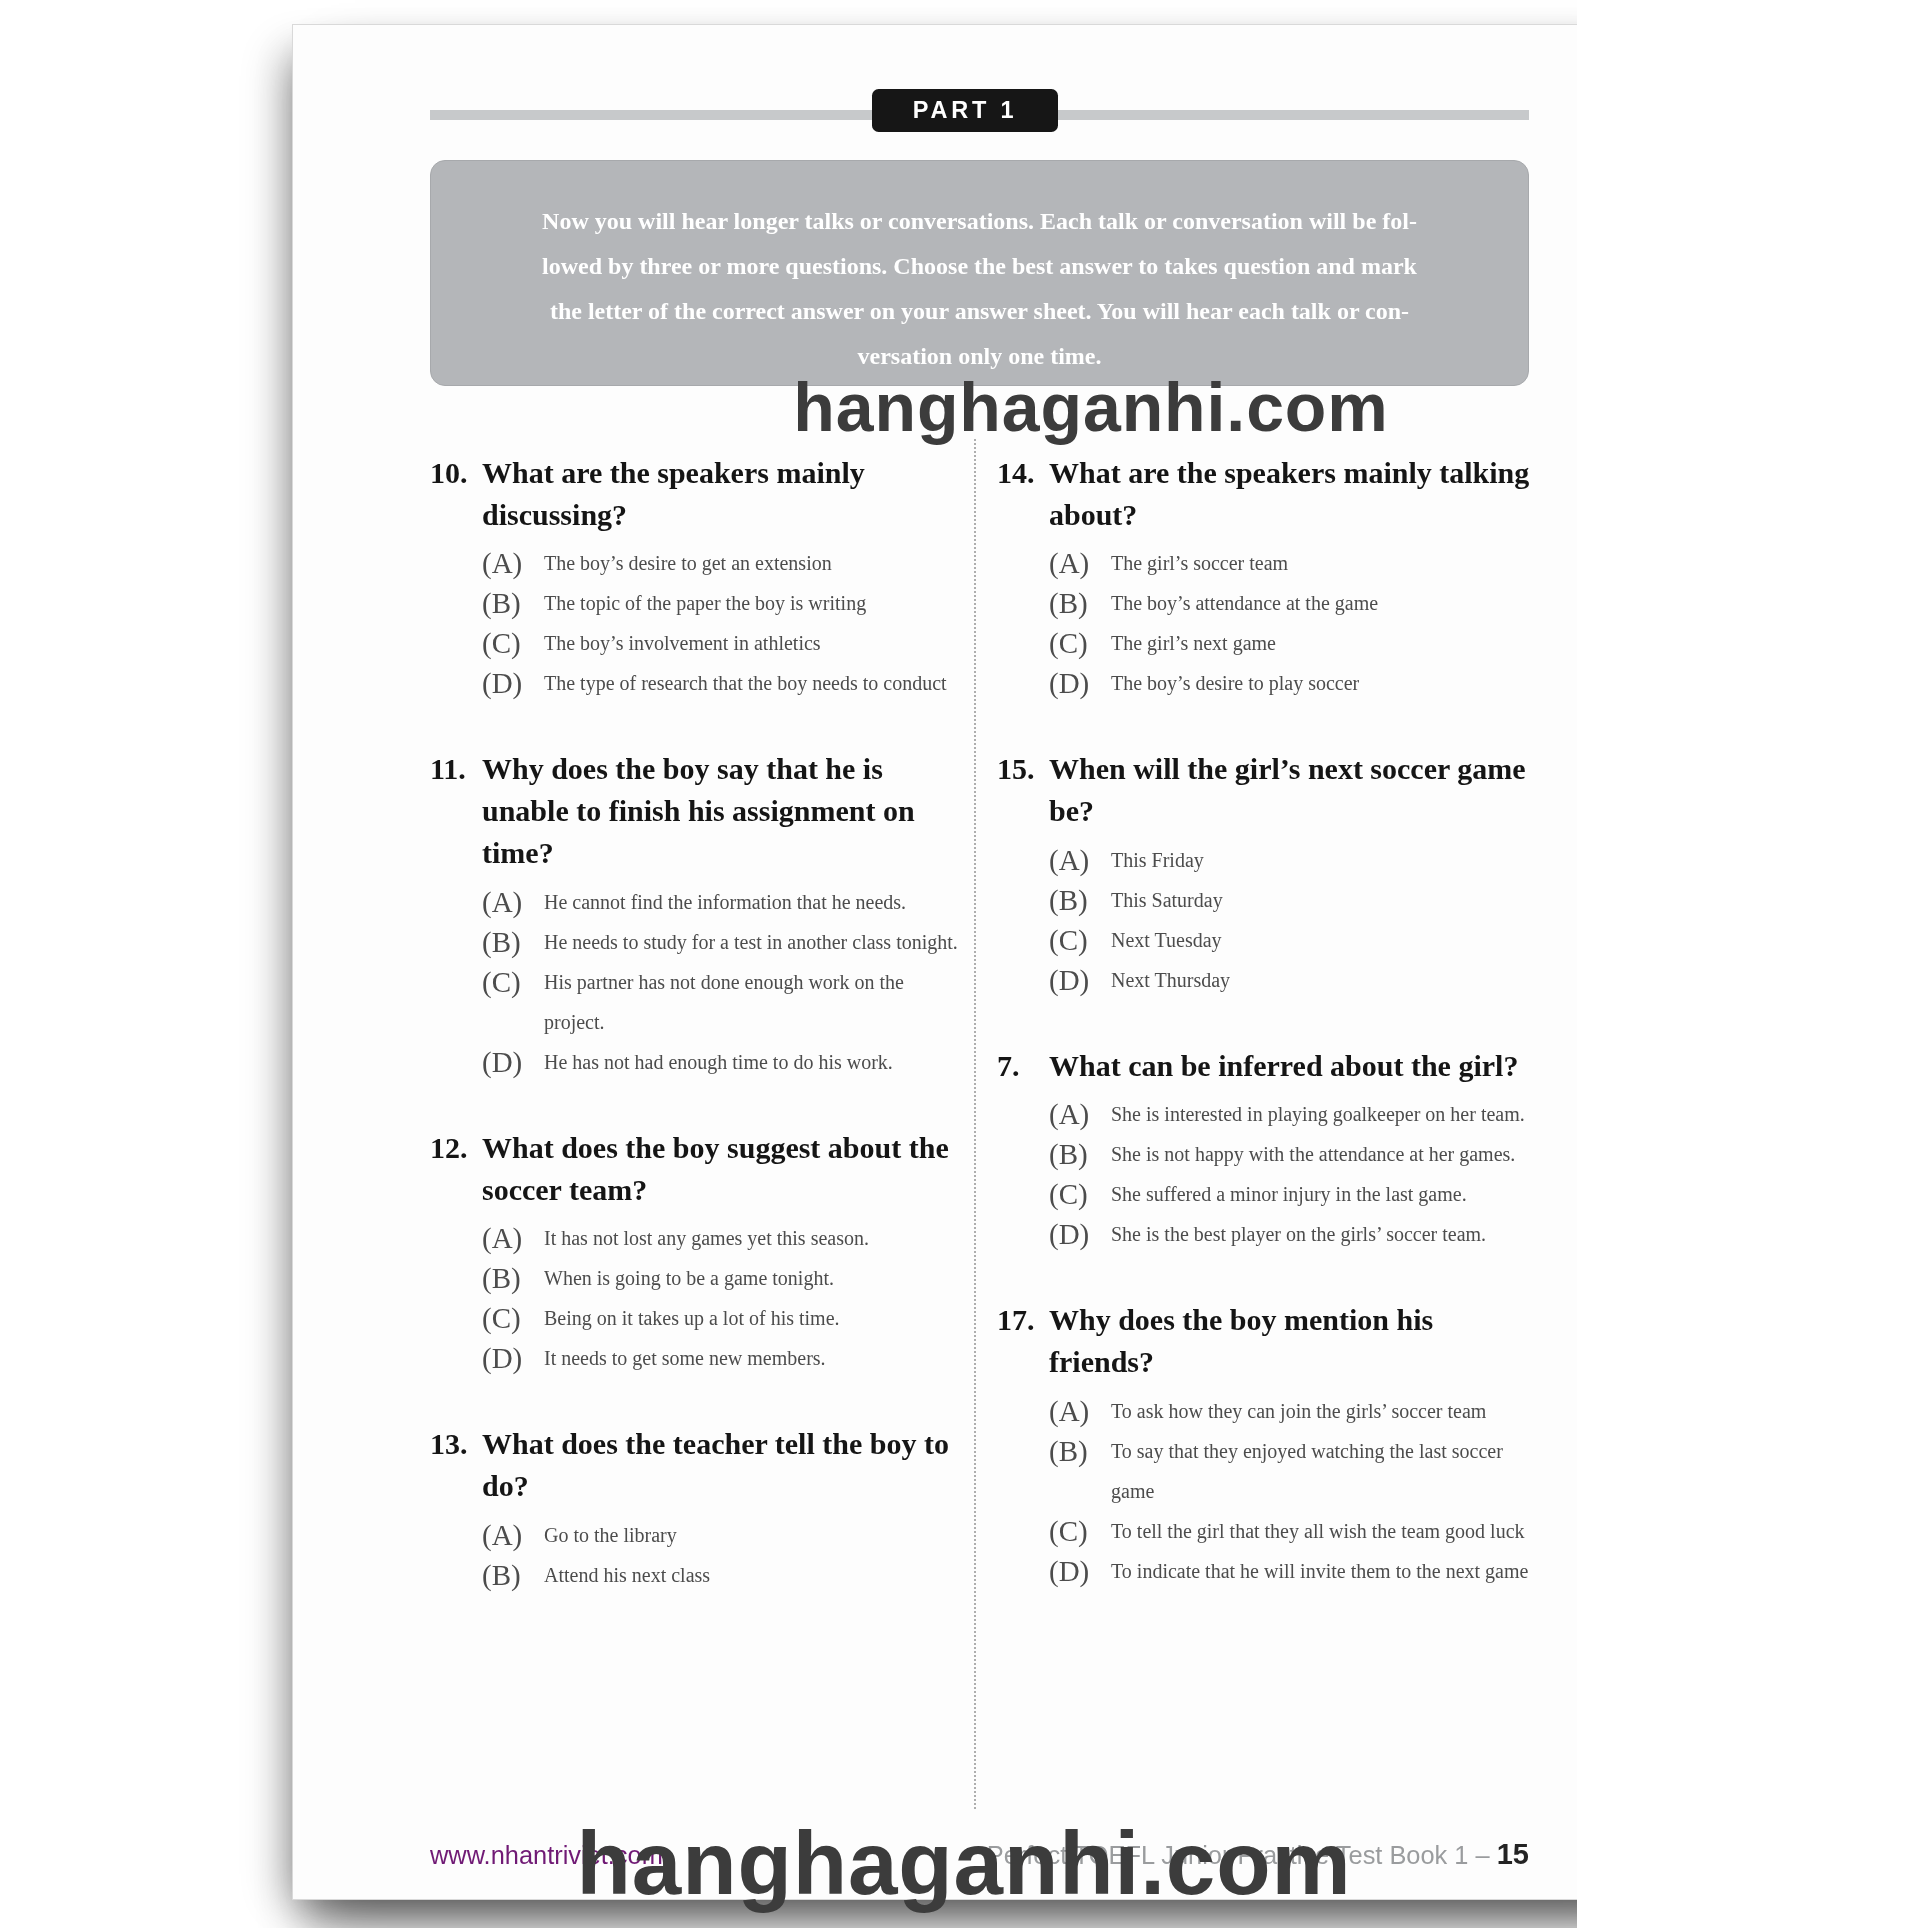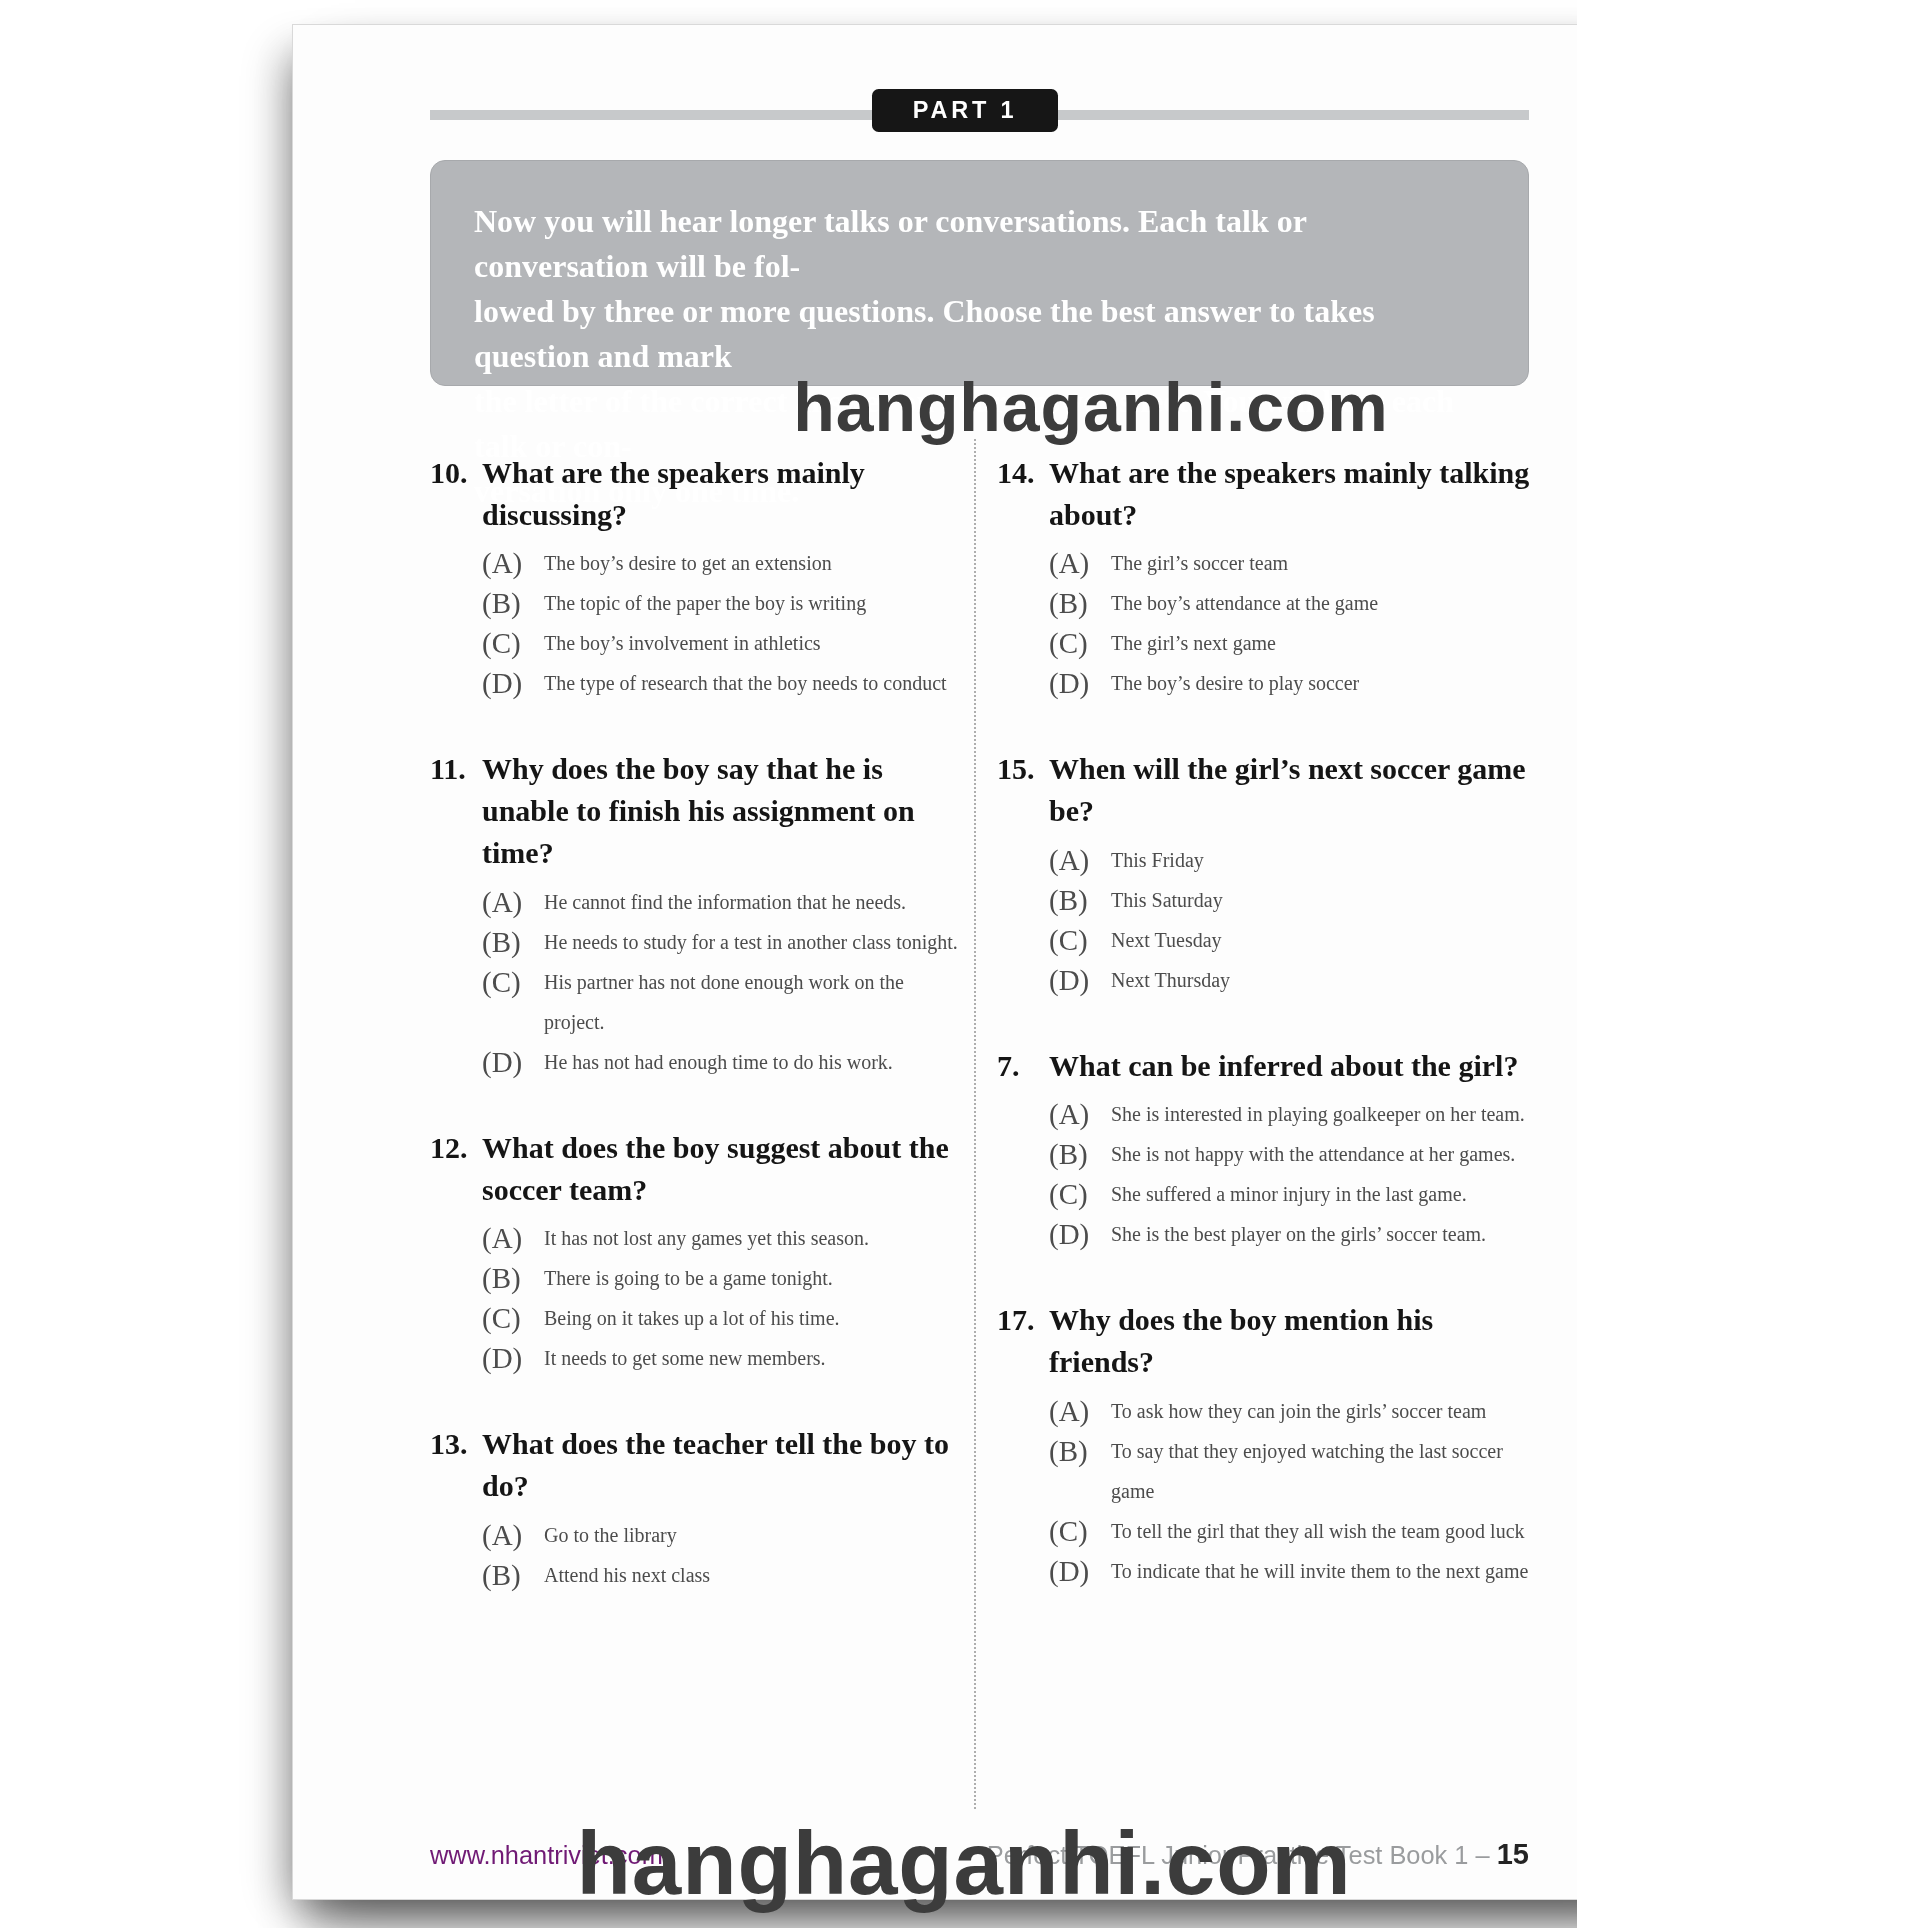--- a/index.html
+++ b/index.html
@@ -34,21 +34,21 @@
     display:flex;align-items:center;justify-content:center;
     color:#f2f2f2;font-family:"Liberation Sans",sans-serif;
     font-size:19px;font-weight:bold;letter-spacing:2.8px;
     writing-mode:vertical-rl;
   }
   
   .instruction-box{
     position:absolute;left:137px;top:135px;width:1099px;height:226px;
     background:#b4b6b9;border:0.9px solid #a7a9ac;border-radius:15px;
     box-sizing:border-box;padding:38px 43px 0 43px;
-    color:#ffffff;font-size:32px;line-height:45px;font-weight:bold;
+    color:#ffffff;font-size:24px;line-height:45px;font-weight:bold;text-align:center;
   }
   
   .watermark-mid{
     position:absolute;left:0;top:373px;width:1928px;text-align:center;
     padding-left:254px;box-sizing:border-box;
     color:#3c3c3c;font-family:"Liberation Sans",sans-serif;
     font-size:68px;font-weight:bold;letter-spacing:0.9px;line-height:1;
     pointer-events:none;
   }
   .watermark-bottom{
@@ -179,21 +179,21 @@
       <span class="q-text">What does the boy suggest about the soccer team?</span>
     </div>
     <div class="options">
   <div class="option">
     <span class="opt-label">(A)</span>
     <span class="opt-text">It has not lost any games yet this season.</span>
   </div>
 
   <div class="option">
     <span class="opt-label">(B)</span>
-    <span class="opt-text">There is going to be a game tonight.</span>
+    <span class="opt-text">When is going to be a game tonight.</span>
   </div>
 
   <div class="option">
     <span class="opt-label">(C)</span>
     <span class="opt-text">Being on it takes up a lot of his time.</span>
   </div>
 
   <div class="option">
     <span class="opt-label">(D)</span>
     <span class="opt-text">It needs to get some new members.</span>

